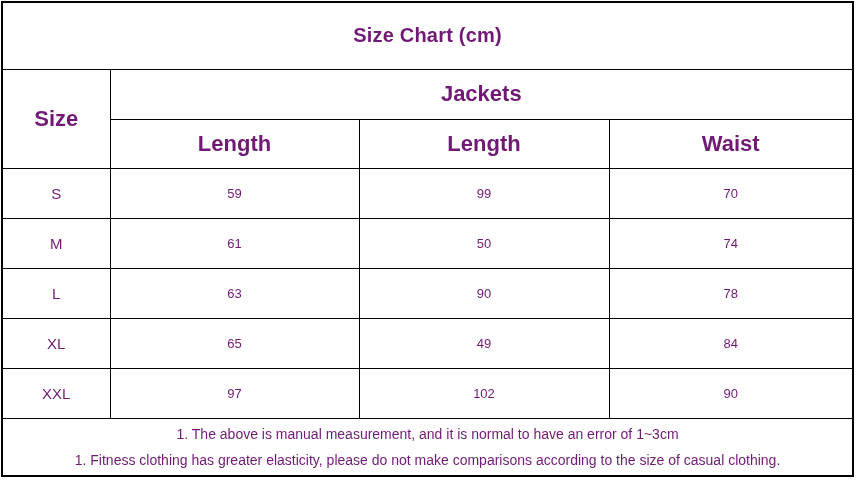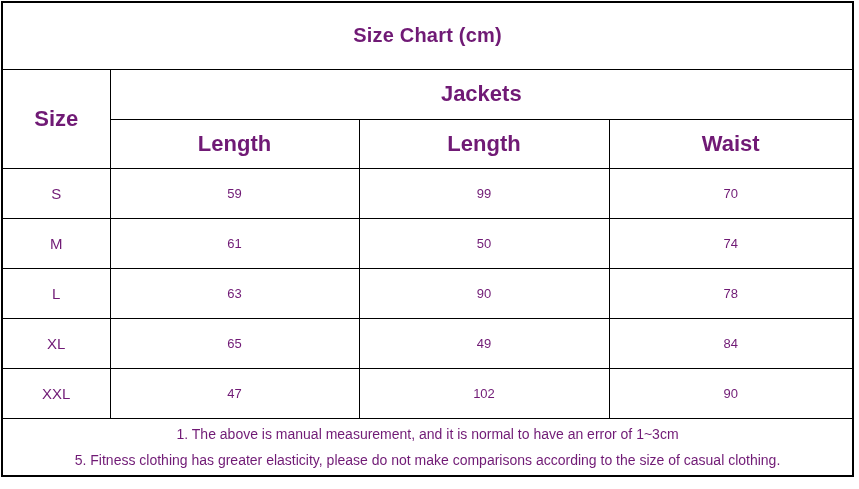--- a/index.html
+++ b/index.html
@@ -119,26 +119,26 @@
 
     <tr class="data-row">
       <td class="size-cell">XL</td>
       <td class="value-cell">65</td>
       <td class="value-cell">49</td>
       <td class="value-cell">84</td>
     </tr>
 
     <tr class="data-row">
       <td class="size-cell">XXL</td>
-      <td class="value-cell">47</td>
+      <td class="value-cell">97</td>
       <td class="value-cell">102</td>
       <td class="value-cell">90</td>
     </tr>
 
     <tr class="notes-row">
       <td colspan="4" class="notes-cell">
         <div>1. The above is manual measurement, and it is normal to have an error of 1~3cm</div>
-        <div>5. Fitness clothing has greater elasticity, please do not make comparisons according to the size of casual clothing.</div>
+        <div>1. Fitness clothing has greater elasticity, please do not make comparisons according to the size of casual clothing.</div>
       </td>
     </tr>
   </tbody>
     </table>
 </div>
 
 </body></html>

